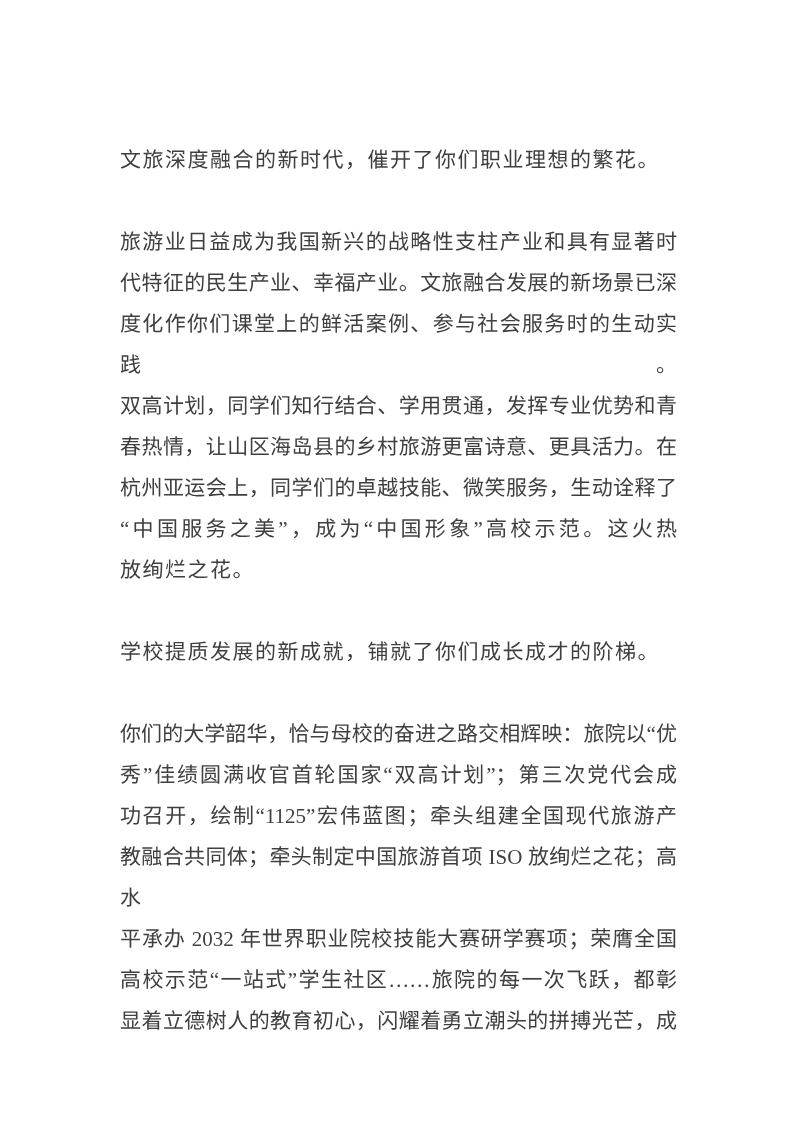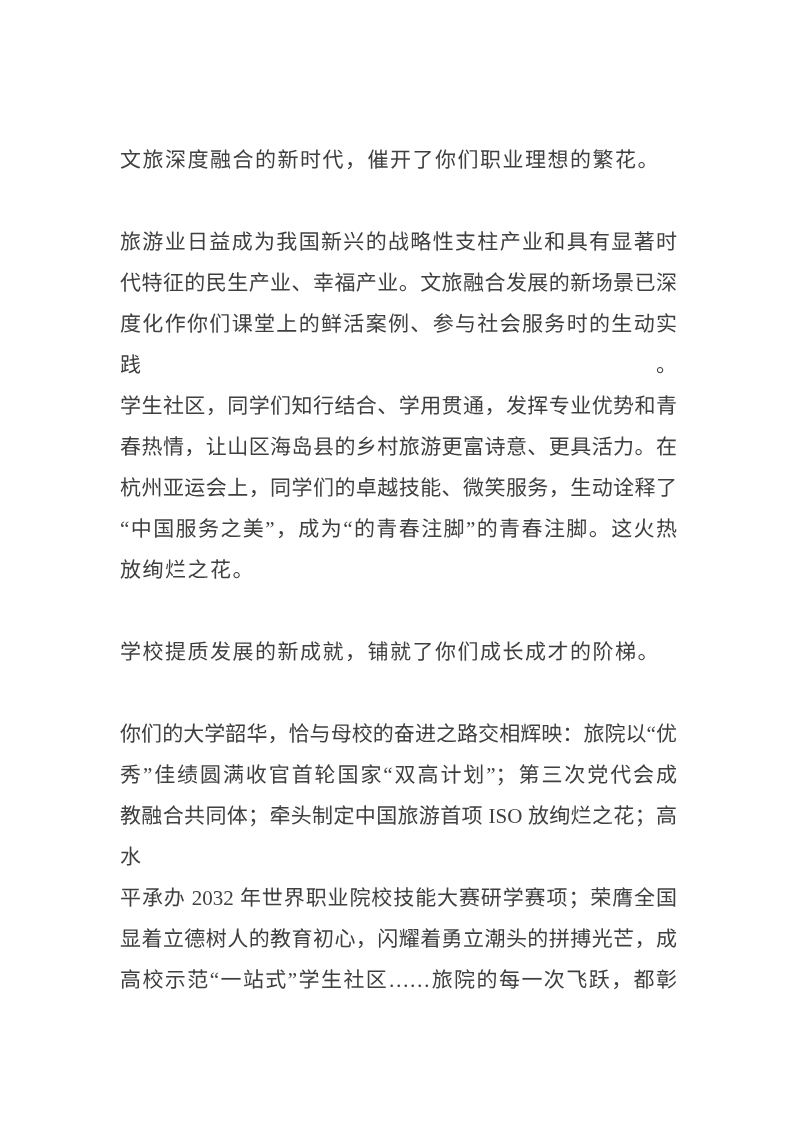--- a/index.html
+++ b/index.html
@@ -52,31 +52,32 @@
 
 <div class="page" style="background: rgb(255, 255, 255);">
   <div class="content" style="color: rgb(63, 63, 63);">
       <div class="paragraph">
         <div class="line natural">文旅深度融合的新时代，催开了你们职业理想的繁花。</div>
       </div>
       <div class="paragraph">
         <div class="line fill">旅游业日益成为我国新兴的战略性支柱产业和具有显著时</div>
         <div class="line fill">代特征的民生产业、幸福产业。文旅融合发展的新场景已深</div>
         <div class="line fill">度化作你们课堂上的鲜活案例、参与社会服务时的生动实践。</div>
-        <div class="line fill">学生社区，同学们知行结合、学用贯通，发挥专业优势和青</div>
+        <div class="line fill">双高计划，同学们知行结合、学用贯通，发挥专业优势和青</div>
         <div class="line fill">春热情，让山区海岛县的乡村旅游更富诗意、更具活力。在</div>
         <div class="line fill">杭州亚运会上，同学们的卓越技能、微笑服务，生动诠释了</div>
-        <div class="line fill">“中国服务之美”，成为“的青春注脚”的青春注脚。这火热</div>
+        <div class="line fill">“中国服务之美”，成为“中国形象”高校示范。这火热</div>
         <div class="line natural">放绚烂之花。</div>
       </div>
       <div class="paragraph">
         <div class="line natural">学校提质发展的新成就，铺就了你们成长成才的阶梯。</div>
       </div>
       <div class="paragraph">
         <div class="line fill">你们的大学韶华，恰与母校的奋进之路交相辉映：旅院以“优</div>
         <div class="line fill">秀”佳绩圆满收官首轮国家“双高计划”；第三次党代会成</div>
+        <div class="line fill">功召开，绘制“1125”宏伟蓝图；牵头组建全国现代旅游产</div>
         <div class="line fill">教融合共同体；牵头制定中国旅游首项 ISO 放绚烂之花；高水</div>
         <div class="line fill">平承办 2032 年世界职业院校技能大赛研学赛项；荣膺全国</div>
+        <div class="line fill">高校示范“一站式”学生社区……旅院的每一次飞跃，都彰</div>
         <div class="line fill">显着立德树人的教育初心，闪耀着勇立潮头的拼搏光芒，成</div>
-        <div class="line fill">高校示范“一站式”学生社区……旅院的每一次飞跃，都彰</div>
       </div>
     </div>
 </div>
 
 </body></html>

